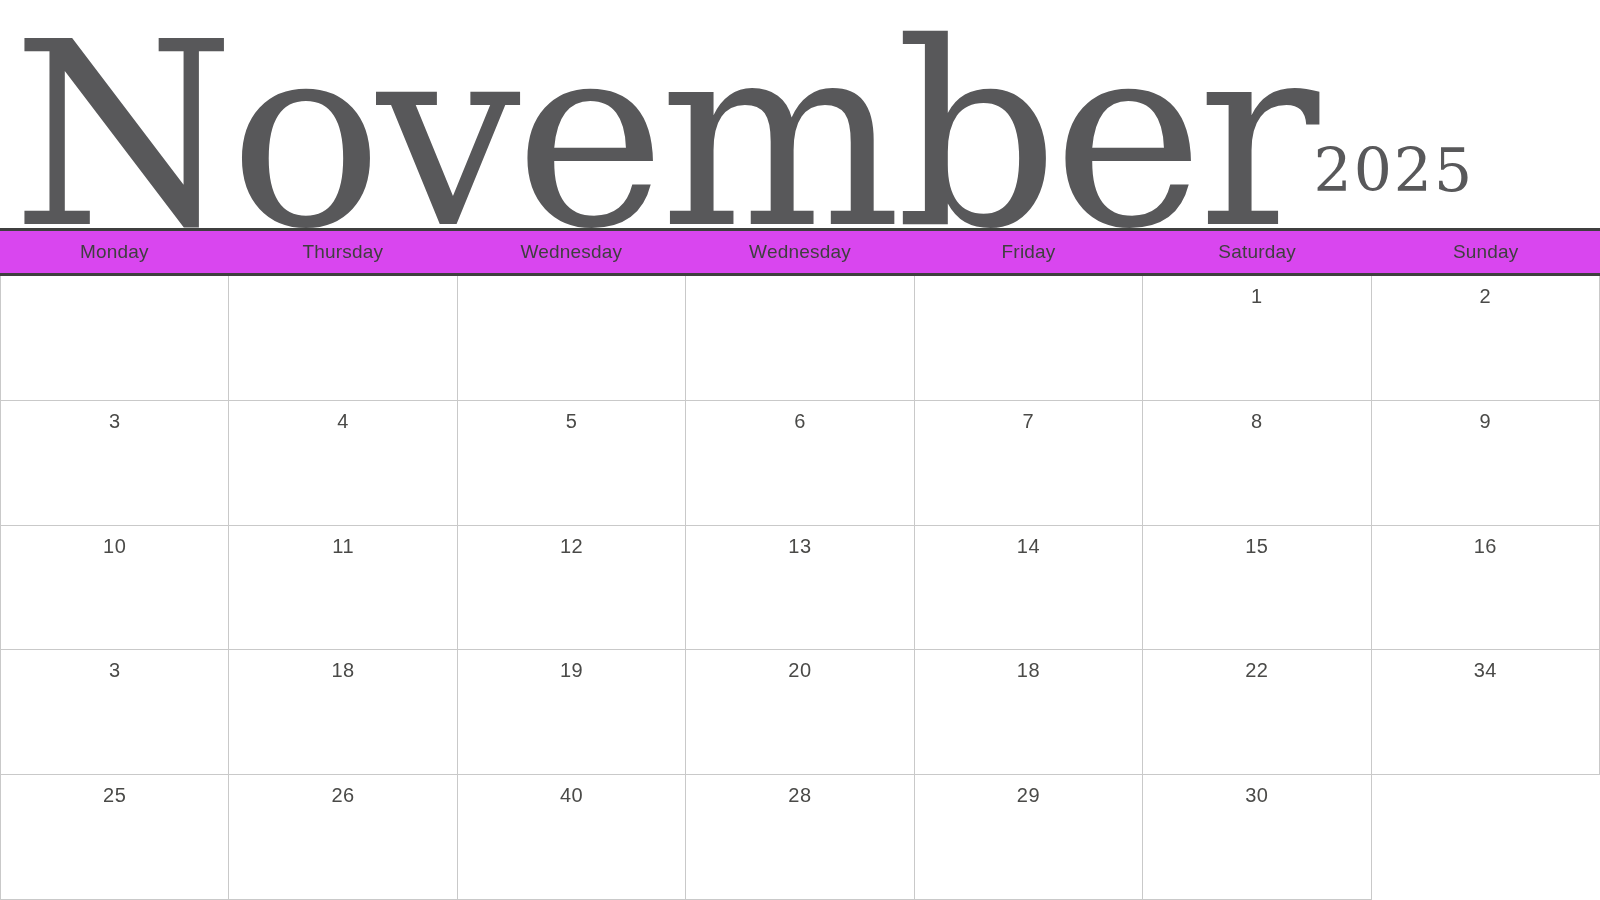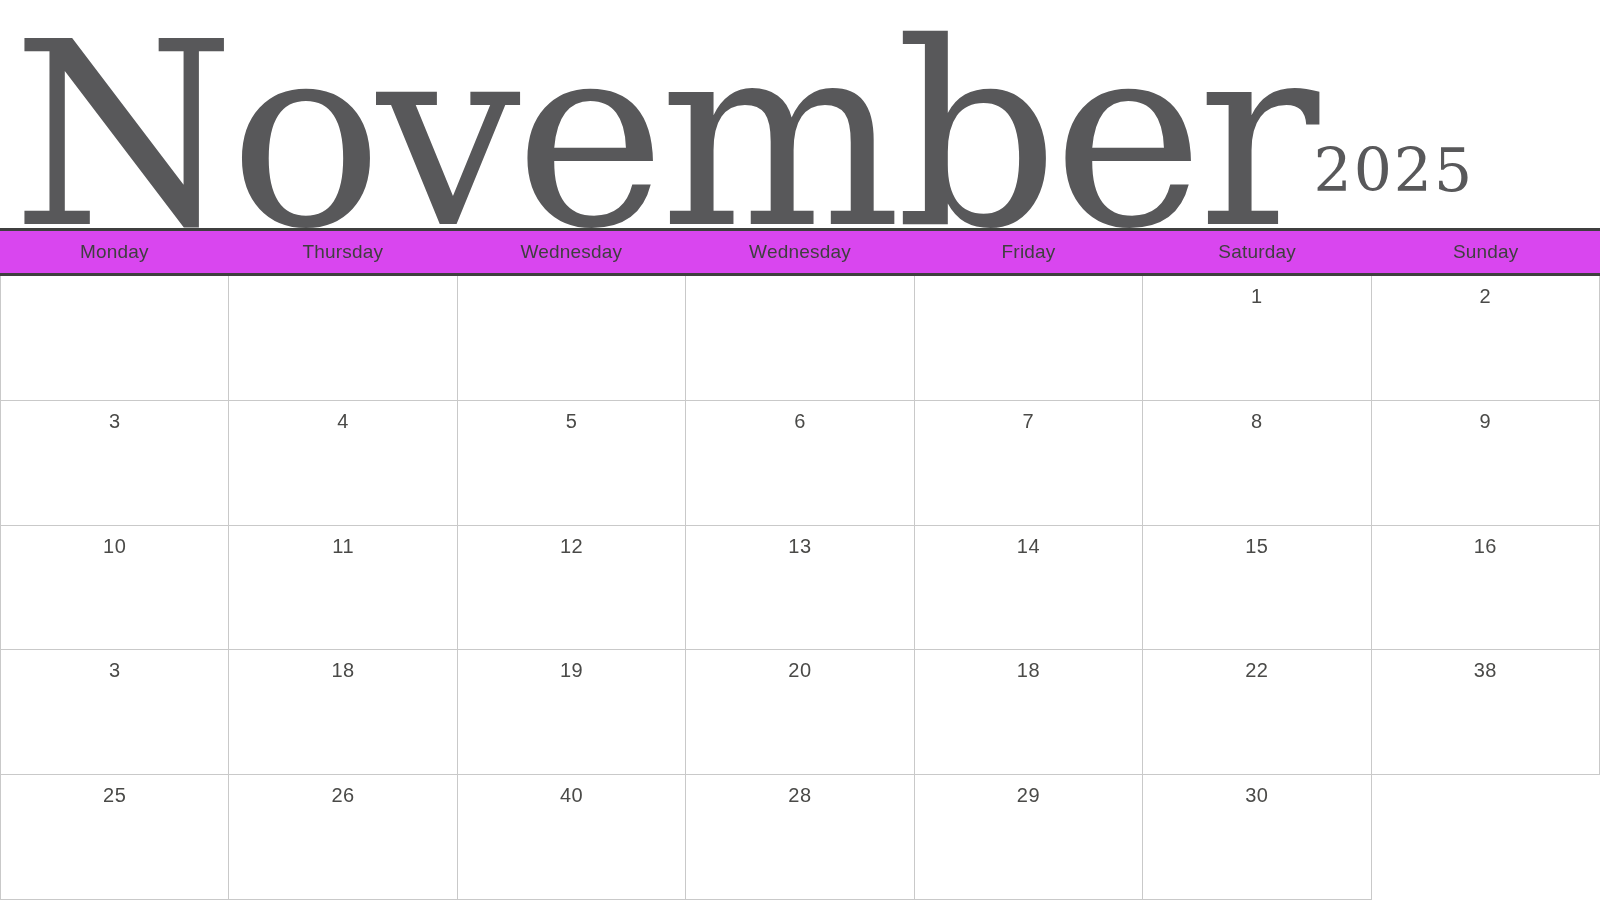--- a/index.html
+++ b/index.html
@@ -199,21 +199,21 @@
     <div class="day-cell">
         <span class="day-number">20</span>
       </div>
     <div class="day-cell">
         <span class="day-number">18</span>
       </div>
     <div class="day-cell">
         <span class="day-number">22</span>
       </div>
     <div class="day-cell">
-        <span class="day-number">38</span>
+        <span class="day-number">34</span>
       </div>
 
     <div class="day-cell">
         <span class="day-number">25</span>
       </div>
     <div class="day-cell">
         <span class="day-number">26</span>
       </div>
     <div class="day-cell">
         <span class="day-number">40</span>

